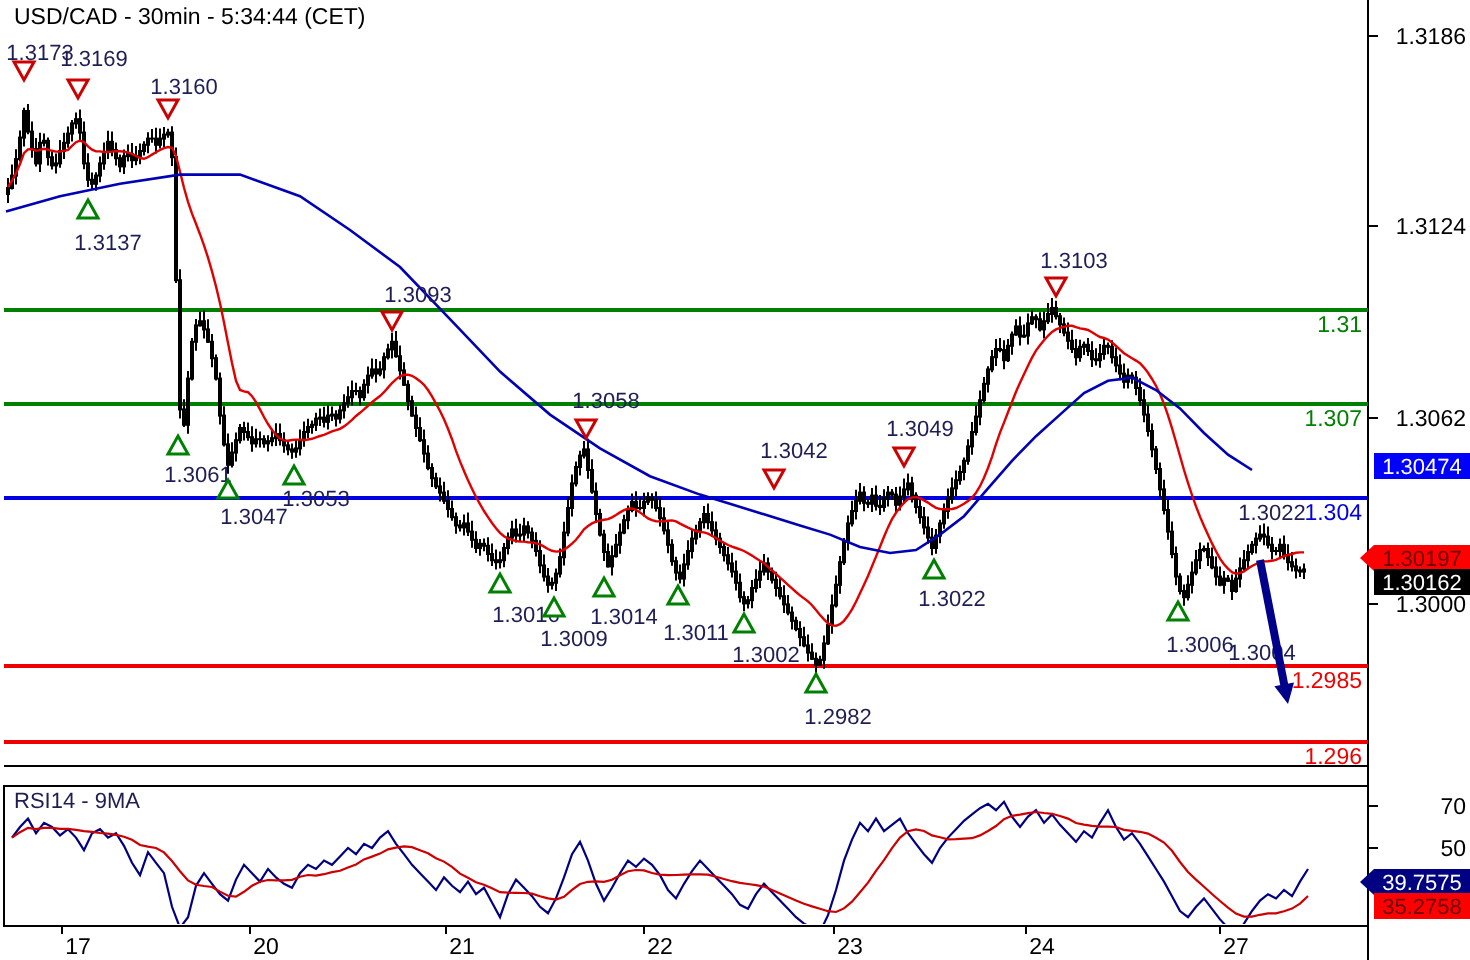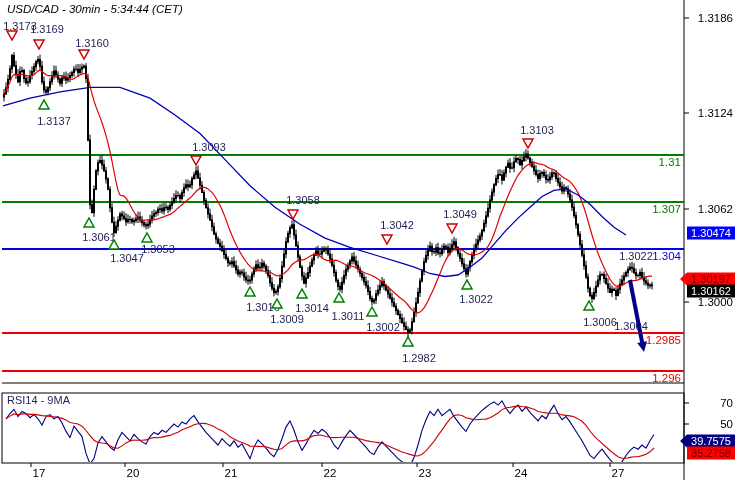--- a/index.html
+++ b/index.html
@@ -1,19 +1,19 @@
 <!DOCTYPE html>
 <html><head>
 <meta charset="utf-8">
 <style>
   html,body{margin:0;padding:0;background:#ffffff;}
   #stage{position:relative;width:735px;height:480px;background:#ffffff;overflow:hidden;
          font-family:"Liberation Sans", sans-serif;}
   #hdr{position:absolute;left:7px;top:3px;z-index:5;color:#000;}
-  #hdr .l{font-size:11.5px;line-height:13px;white-space:nowrap;font-style:italic;}
+  #hdr .l{font-size:11.5px;line-height:13px;white-space:nowrap;}
   svg{position:absolute;left:0;top:0;}
   text{font-family:"Liberation Sans", sans-serif;}
 </style>
 </head>
 <body>
 
 <div id="stage">
   <div id="hdr">
     <div class="l">USD/CAD - 30min - 5:34:44 (CET)</div>
   </div>

